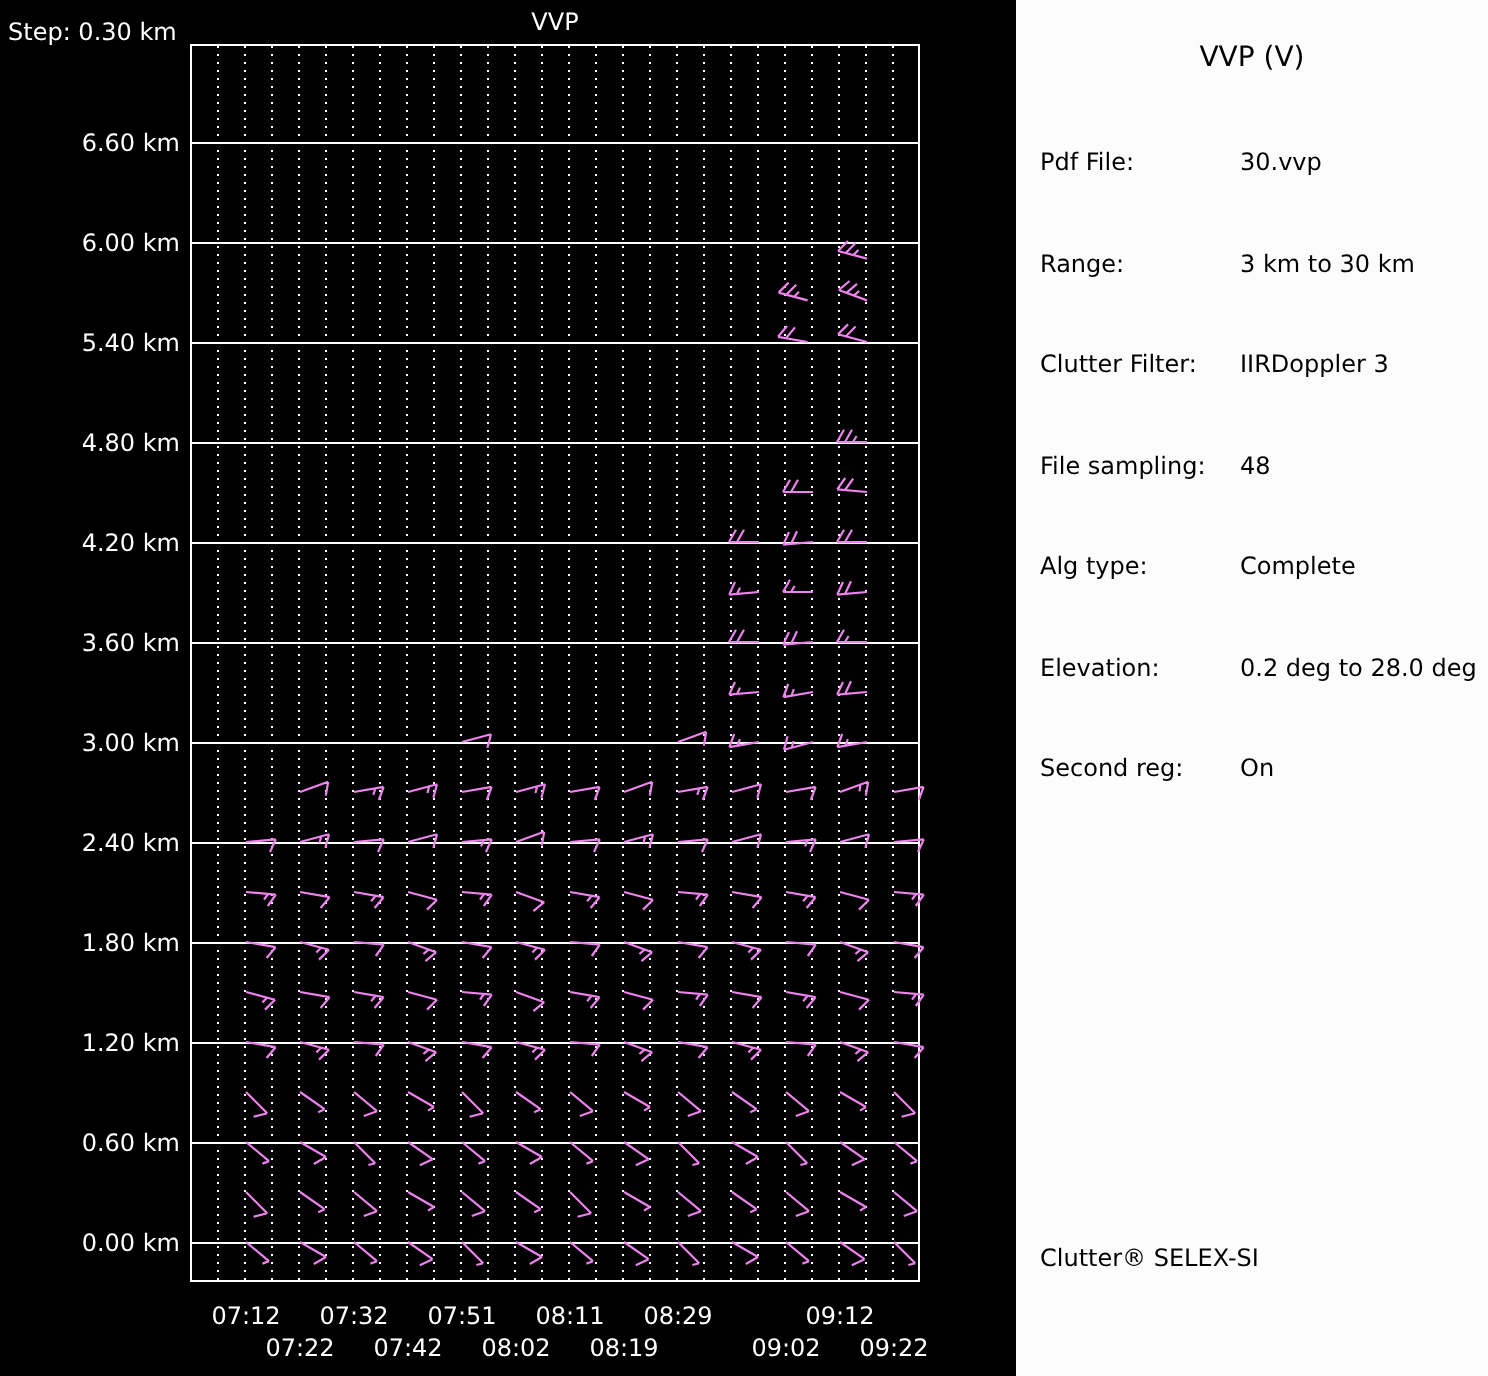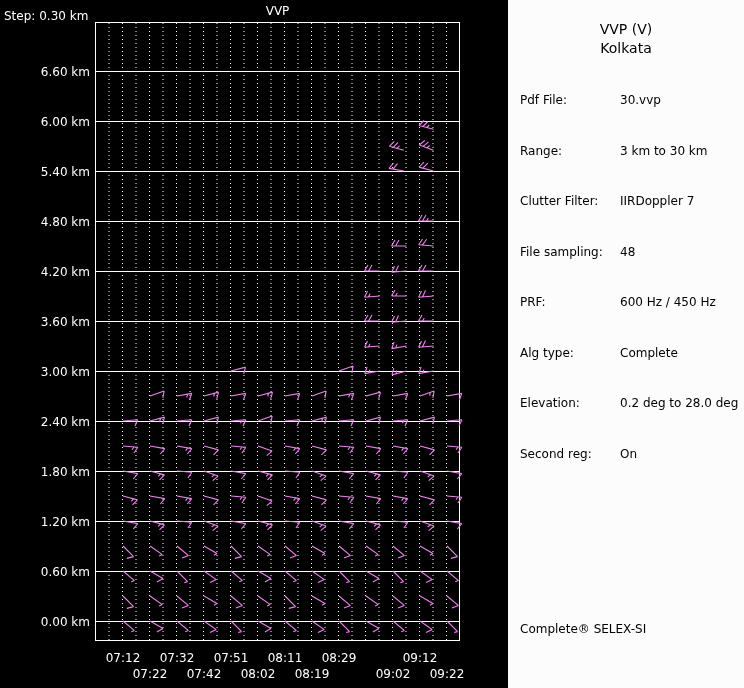--- a/index.html
+++ b/index.html
@@ -238,52 +238,47 @@
       <path d="M433.5,246L418.6,244.7M418.6,244.7L422.6,239M422.5,245L426.6,239.3" stroke="#ee82ee" fill="none" stroke-width="1.1"></path>
       <path d="M433.5,221L418.5,221M418.5,221L422,214.9M422.5,221L426,214.9M426.5,221L428.3,218" stroke="#ee82ee" fill="none" stroke-width="1.1"></path>
       <path d="M433.5,171L419,167.1M419,167.1L424,162.2M422.9,168.2L427.8,163.2" stroke="#ee82ee" fill="none" stroke-width="1.1"></path>
       <path d="M433.5,150.2L419.4,145M419.4,145L424.8,140.5M423.2,146.4L428.5,141.9M426.9,147.8L429.6,145.5" stroke="#ee82ee" fill="none" stroke-width="1.1"></path>
       <path d="M433.5,129.3L419,125.5M419,125.5L424,120.5M422.9,126.5L427.8,121.5M426.7,127.5L429.2,125" stroke="#ee82ee" fill="none" stroke-width="1.1"></path>
     </svg>
 
   <aside class="info-panel">
     <div class="panel-head">
       <div class="line1">VVP (V)</div>
-      <div>Kolkata</div>
     </div>
     <div class="fields" id="fields">
         <div class="field-row">
           <span class="field-label">Pdf File:</span>
           <span class="field-value">30.vvp</span>
         </div>
         <div class="field-row">
           <span class="field-label">Range:</span>
           <span class="field-value">3 km to 30 km</span>
         </div>
         <div class="field-row">
           <span class="field-label">Clutter Filter:</span>
-          <span class="field-value">IIRDoppler 7</span>
+          <span class="field-value">IIRDoppler 3</span>
         </div>
         <div class="field-row">
           <span class="field-label">File sampling:</span>
           <span class="field-value">48</span>
         </div>
         <div class="field-row">
-          <span class="field-label">PRF:</span>
-          <span class="field-value">600 Hz / 450 Hz</span>
-        </div>
-        <div class="field-row">
           <span class="field-label">Alg type:</span>
           <span class="field-value">Complete</span>
         </div>
         <div class="field-row">
           <span class="field-label">Elevation:</span>
           <span class="field-value">0.2 deg to 28.0 deg</span>
         </div>
         <div class="field-row">
           <span class="field-label">Second reg:</span>
           <span class="field-value">On</span>
         </div>
       </div>
-    <div class="panel-footer">Complete® SELEX-SI</div>
+    <div class="panel-footer">Clutter® SELEX-SI</div>
   </aside>
 
 </div>
 
 </body></html>

